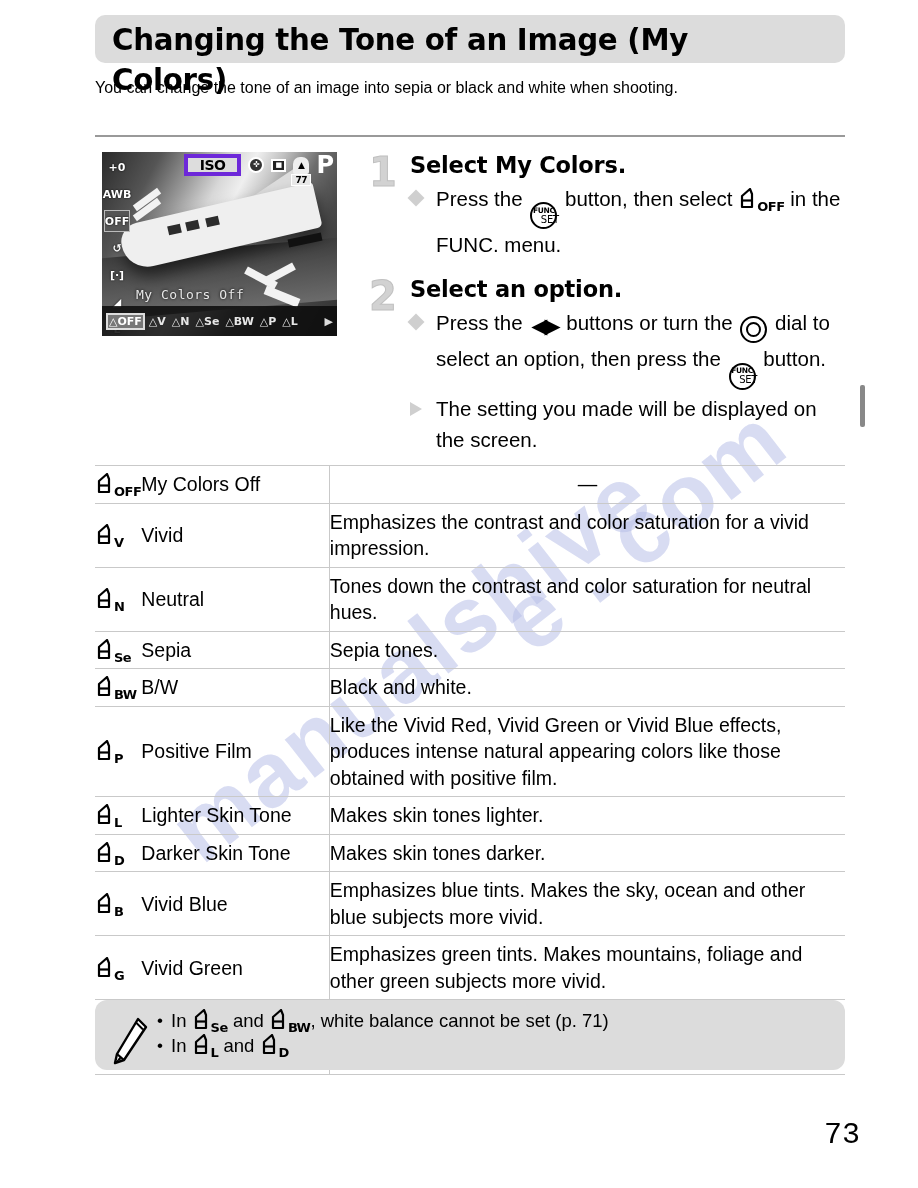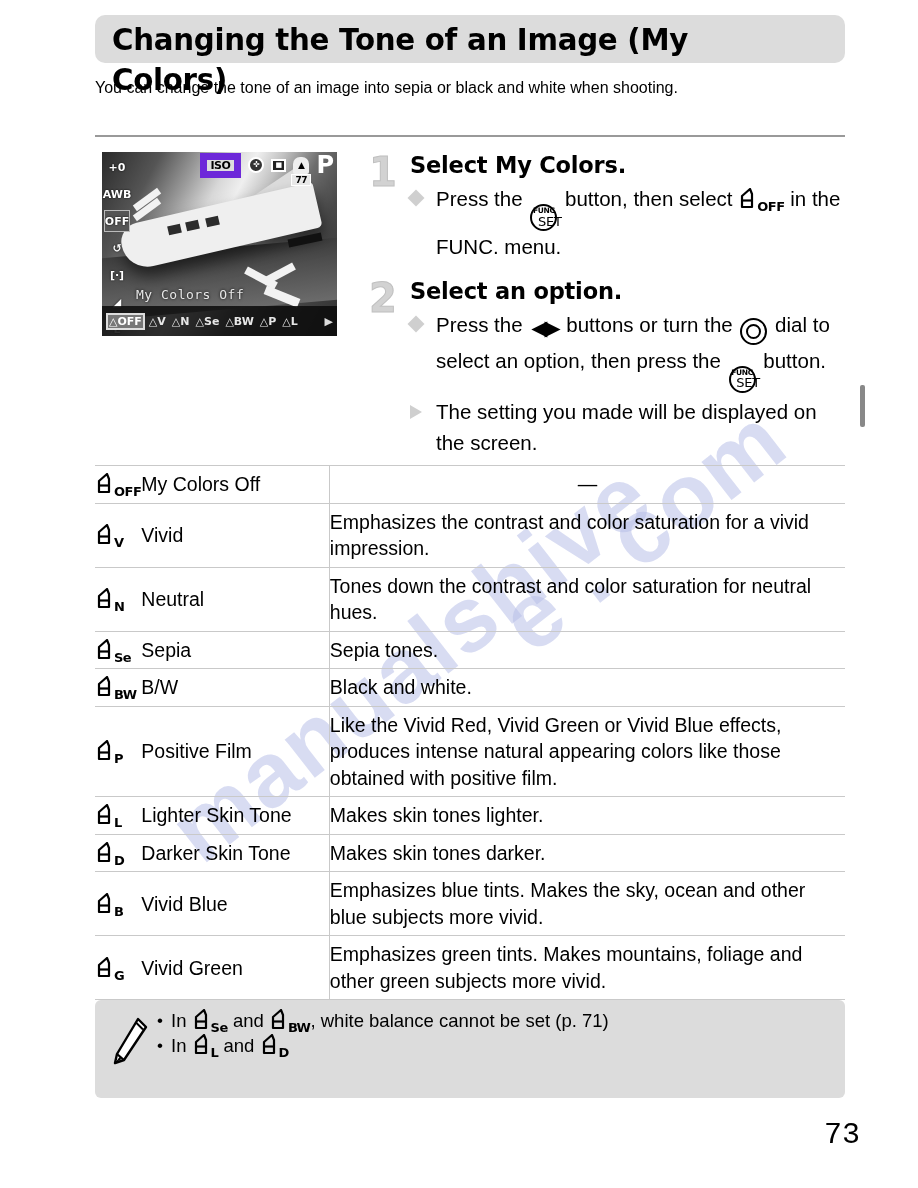--- a/index.html
+++ b/index.html
@@ -163,22 +163,22 @@
     display:flex; align-items:center; justify-content:flex-end; gap:7px;
     padding-right: 3px;
     z-index: 4;
   }
   .lcd-ic {
     color:#fff; font-size:10px; font-weight:700;
     font-family:"DejaVu Sans", sans-serif;
     display:flex; align-items:center; justify-content:center;
     line-height:1;
   }
-  .ic-iso { background:#ddd; color:#000; padding:0 4px; border:7px solid #6d28d9;
-            font-size:11px; letter-spacing:-.5px; }
+  .ic-iso { background:#ddd; color:#000; padding:0 12px; border:4px solid #6d28d9;
+            font-size:14px; letter-spacing:-.5px; }
   .ic-round { width:16px; height:16px; border-radius:50%; border:2px solid #fff;
               background:#333; font-size:8px; }
   .ic-sq { width:15px; height:13px; border:2px solid #fff; background:#222; font-size:7px; }
   .ic-flash { width:16px; height:17px; background:#eee; color:#000;
               border-radius:7px 7px 2px 2px; font-size:9px; }
   .ic-p { font-size:24px; color:#fff; font-weight:700; line-height:22px;
           font-family:"DejaVu Sans", sans-serif; }
   .ic-sub {
     position:absolute; right:26px; top:22px;
     background:#e8e8e8; color:#000; font-size:9px; font-weight:700;
@@ -273,21 +273,21 @@
   
   .ico-func {
     display:inline-flex; align-items:center; justify-content:center;
     flex-direction:column;
     width:27px; height:27px; border-radius:50%;
     border:2.5px solid #000; background:#fff;
     vertical-align:-7px; margin:0 2px;
     line-height: 1;
   }
   .ico-func b { font-size:7.5px; letter-spacing:-.3px; font-family:"DejaVu Sans", sans-serif; }
-  .ico-func i { font-size:13px; font-style:normal; letter-spacing:-.3px; font-family:"DejaVu Sans", sans-serif;margin-left:12px; }
+  .ico-func i { font-size:10px; font-style:normal; letter-spacing:-.3px; font-family:"DejaVu Sans", sans-serif;margin-left:12px; }
 
   .ico-dial {
     display:inline-flex; align-items:center; justify-content:center;
     width:27px; height:27px; border-radius:50%;
     border:2.5px solid #000; background:#fff;
     vertical-align:-7px; margin:0 2px;
   }
   .ico-dial::after {
     content:""; width:11px; height:11px; border-radius:50%;
     border:2px solid #000;
@@ -329,23 +329,23 @@
   .td-desc {
     font-size: 19.5px; line-height: 26.5px;
     padding-left: 9px; padding-right: 6px;
   }
   .td-desc.dash { text-align:center; font-size:19.5px; }
 
   
   .note {
     position:absolute;
     left: 95px; top: 1000px;
-    width: 750px; height: 98px;
+    width: 750px; height: 70px;
     background:#dcdcdc;
-    border-radius: 6px;
+    border-radius: 12px;
   }
   .note::after{
     content:"";
     position:absolute; inset:0;
     border-radius:6px;
     background-image: radial-gradient(circle at 1px 1px, rgba(0,0,0,.15) 0.6px, transparent 0.7px);
     background-size: 3px 3px;
   }
   .note-pencil {
     position:absolute; left:14px; top:16px;

